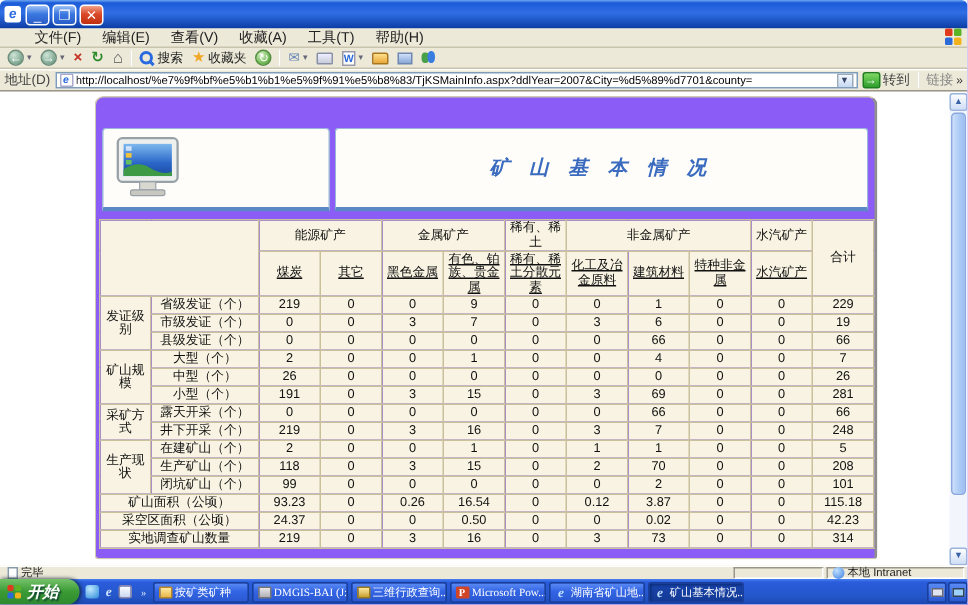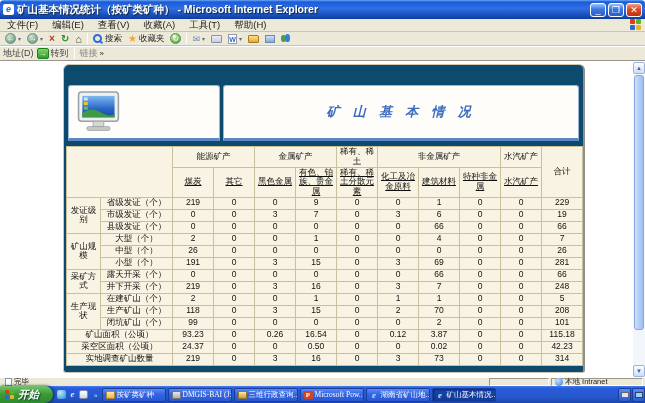--- a/index.html
+++ b/index.html
@@ -75,21 +75,21 @@
 
 
 .content{position:absolute;left:0;top:62px;right:0;height:315px;background:#fff;overflow:hidden;}
 .scrollbar{position:absolute;right:0;top:0;width:12px;height:100%;background:#f2f5fb;}
 .sb-btn{position:absolute;left:0;width:12px;height:12px;background:linear-gradient(#fdfefe,#cfddf6);
  border:1px solid #9ab4dc;border-radius:2px;color:#3a62a8;font-size:6px;text-align:center;line-height:11px;}
 .sb-up{top:0;}.sb-down{bottom:0;}
 .sb-thumb{position:absolute;left:1px;width:10px;top:13px;height:255px;border:1px solid #89a8e0;border-radius:3px;
  background:linear-gradient(90deg,#cde0fa,#b0cdf6 50%,#9dbef2);}
 
-.panel{position:absolute;left:63px;top:2px;width:522px;height:309px;background:#0c4a6e;
+.panel{position:absolute;left:63px;top:2px;width:522px;height:309px;background:#8b5cf6;
  border:1px solid #cfc8b0;border-right:2px solid #8f8f8f;border-radius:6px 6px 3px 3px;}
 .panel-header{display:flex;gap:3px;margin:20px 4px 0 4px;height:56px;}
 .hdr-box{background:#fefdf9;border:1px solid #9ab4dc;border-bottom:3px solid #5c88c8;border-radius:3px 3px 0 0;
  display:flex;align-items:center;}
 .hdr-left{width:152px;padding-left:8px;}
 .hdr-right{flex:1;justify-content:center;}
 .page-title{color:#3a6bbf;font-size:13px;font-weight:bold;font-style:italic;letter-spacing:5px;
  font-family:"Liberation Serif","DejaVu Serif",serif;}
 
 
@@ -154,31 +154,30 @@
 .tr-display{background:#9fd0f8;border:1px solid #245;border-radius:1px;}
 .tray-clock{font-size:8px;margin-left:auto;}
 </style>
 </head>
 <body>
 
 <div id="screen">
 
   <div class="titlebar">
     <span class="title-icon">e</span>
-    <span class="title-text">矿山基本情况统计（按矿类矿种） - Microsoft Internet Explorer</span>
     <span class="winbtns">
       <span class="wbtn">_</span>
       <span class="wbtn">❐</span>
       <span class="wbtn close">✕</span>
     </span>
   </div>
 
   <div class="menubar">
     <span class="menubar-spacer" style="flex:none;width:0;"></span>
-    <span id="menu-items" style="display:flex;">
+    <span id="menu-items" style="display:flex;padding-left:16px;">
         <span class="menu-item">文件(F)</span>
         <span class="menu-item">编辑(E)</span>
         <span class="menu-item">查看(V)</span>
         <span class="menu-item">收藏(A)</span>
         <span class="menu-item">工具(T)</span>
         <span class="menu-item">帮助(H)</span>
       </span>
     <span class="menubar-spacer"></span>
     <span class="winflag">
       <i class="wf-r"></i>
@@ -236,20 +235,25 @@
       <span class="tbtn">
         <span class="g-full"></span>
       </span>
       <span class="tbtn">
         <span class="g-msn"></span>
       </span>
     </div>
 
   <div class="addressbar">
     <span>地址(D)</span>
+    <span class="addr-input">
+      <span class="addr-pgicon">e</span>
+      <span class="addr-url">http://localhost/%e7%9f%bf%e5%b1%b1%e5%9f%91%e5%b8%83/TjKSMainInfo.aspx?ddlYear=2007&amp;City=%d5%89%d7701&amp;county=</span>
+      <span class="addr-drop">▼</span>
+    </span>
     <span class="go-btn">
       <span class="go-icon">→</span>
       <span>转到</span>
     </span>
     <span class="tsep"></span>
     <span class="links">
       <span>链接</span>
       <span class="chev">»</span>
     </span>
   </div>

